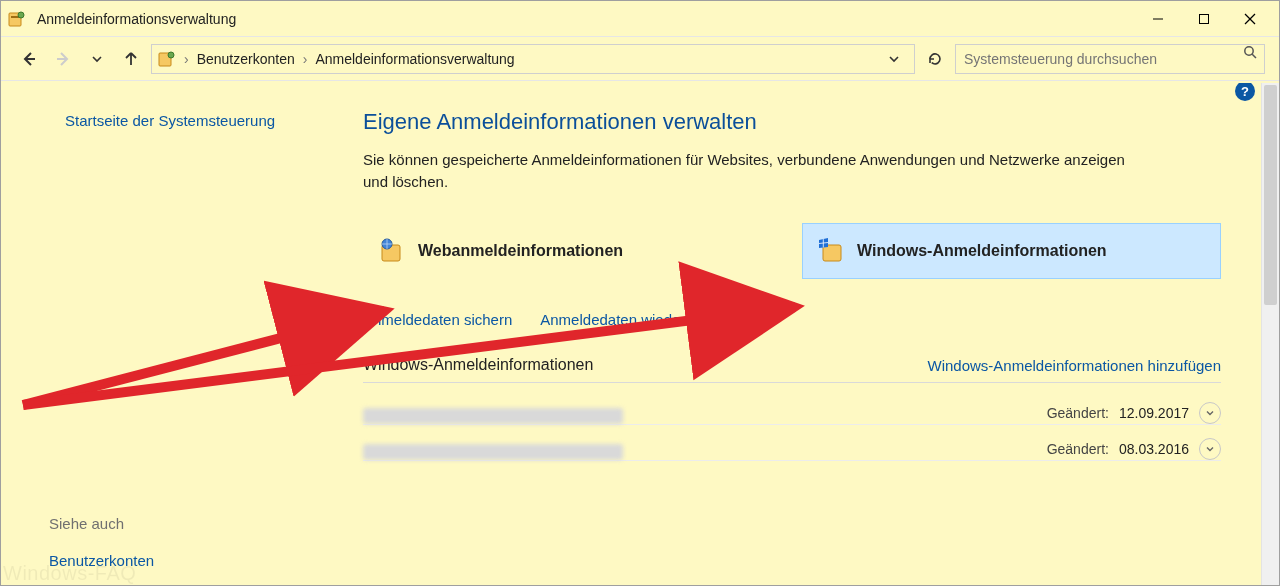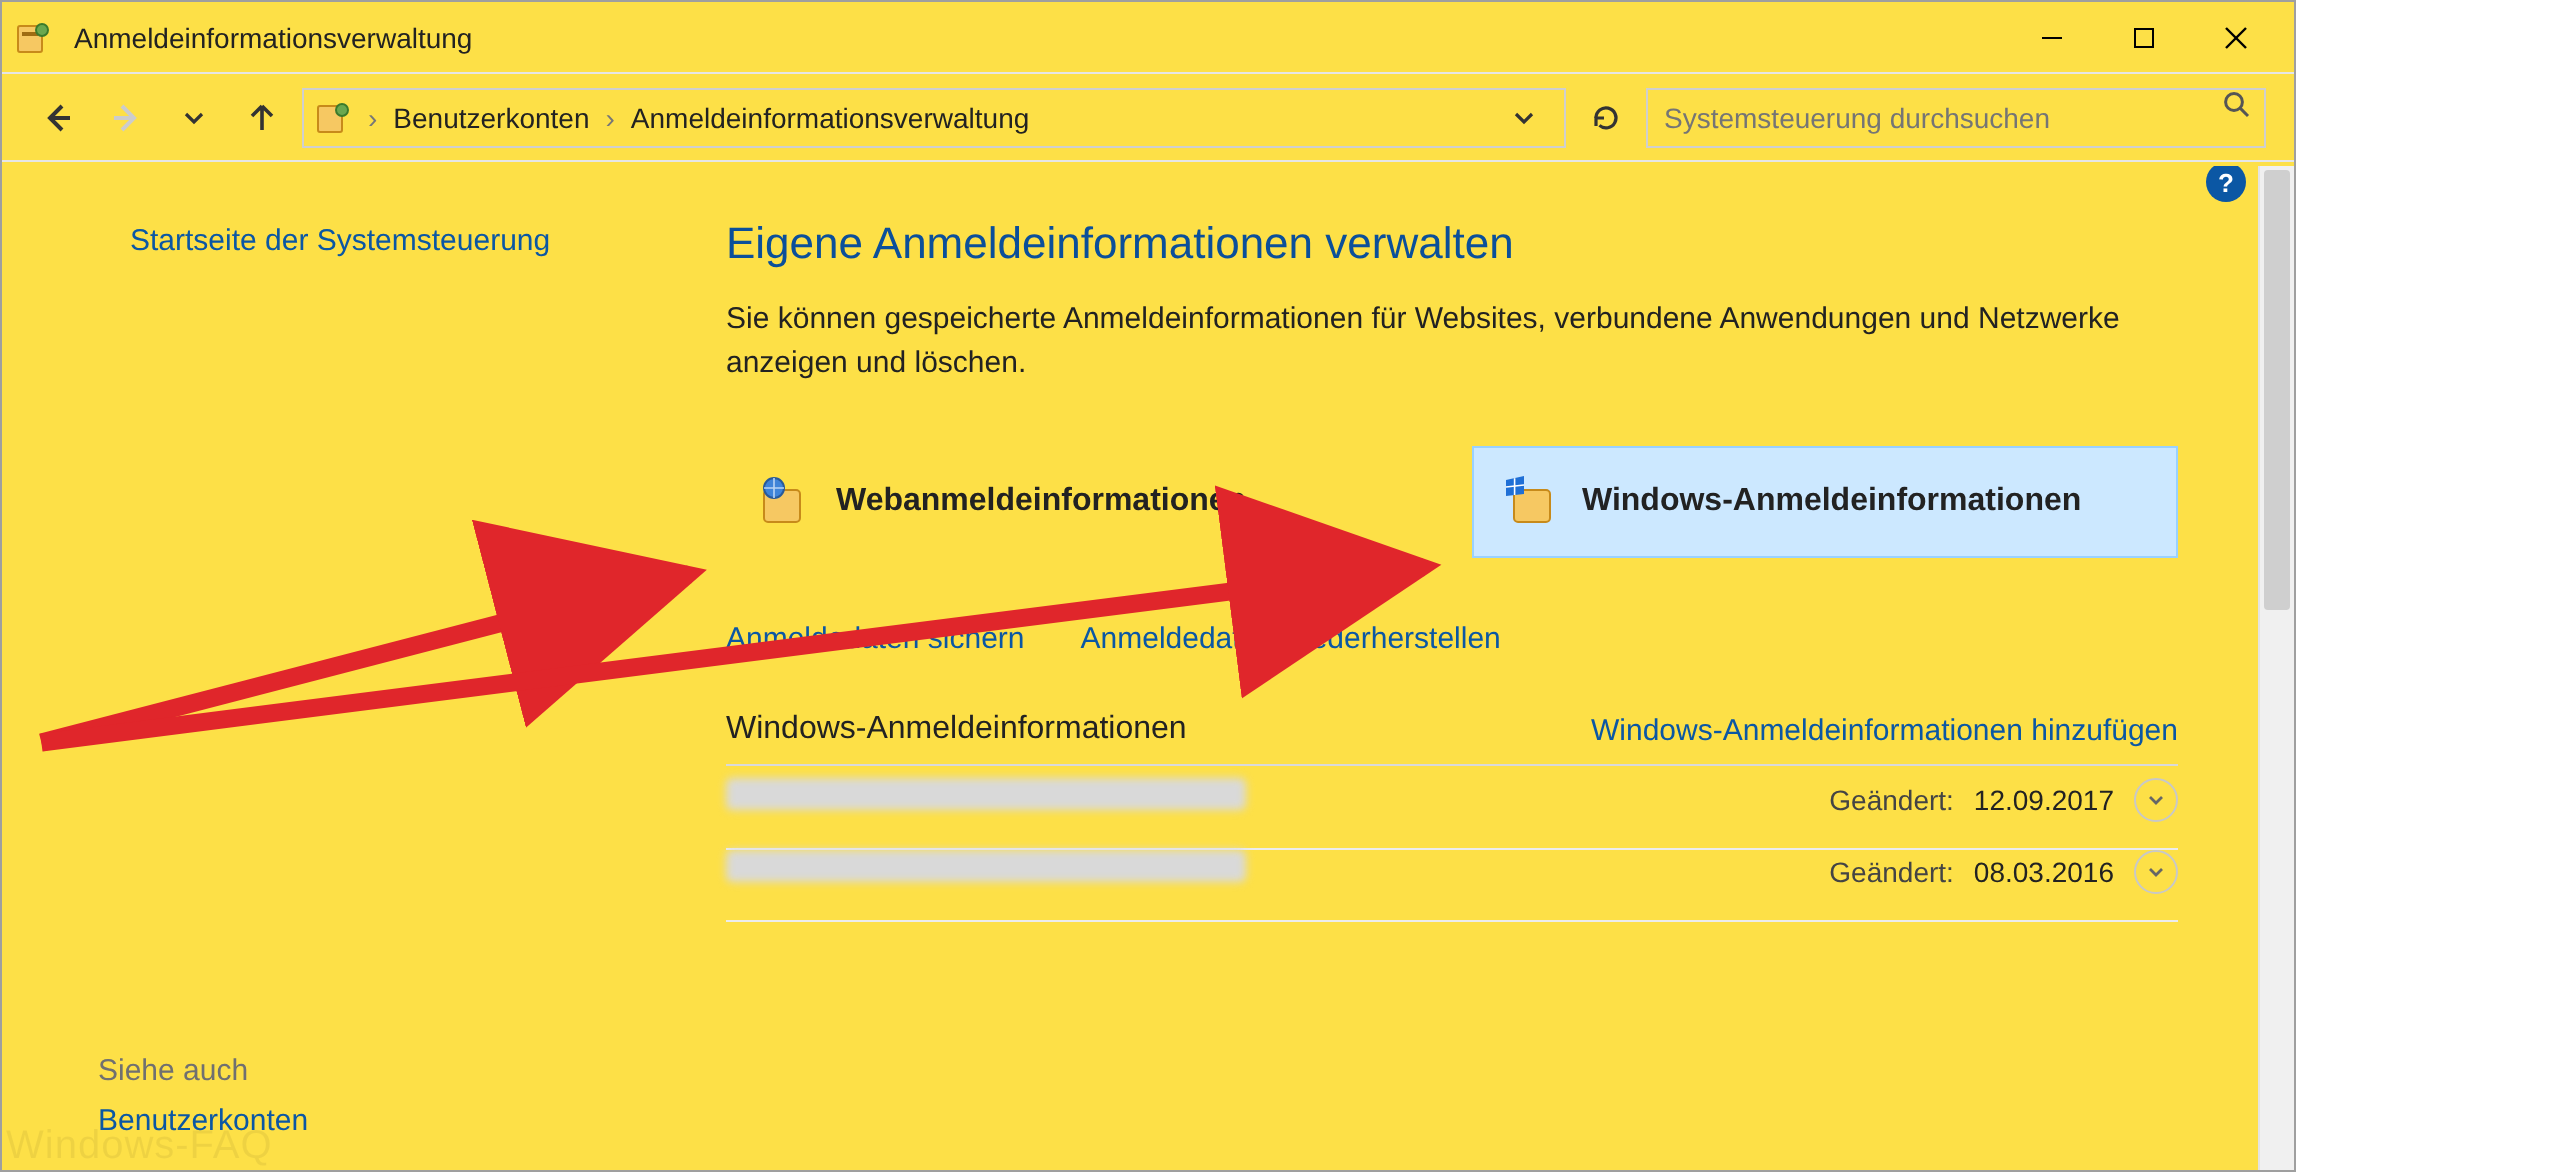--- a/index.html
+++ b/index.html
@@ -1,17 +1,17 @@
 <!DOCTYPE html>
 <html><head>
 <meta charset="utf-8">
 <style>
   * { box-sizing: border-box; }
   html, body { margin: 0; padding: 0; font-family: "Segoe UI", Tahoma, sans-serif; font-size: 14px; color: #222; background:#fff; }
-  .window { width: 1148px; height: 586px; border: 1px solid #9f9f9f; background: #fde047; position: relative; overflow: hidden; }
+  .window { width: 1280px; height: 586px; border: 1px solid #9f9f9f; background: #fef9c3; position: relative; overflow: hidden; }
 
   
   .titlebar { height: 36px; display: flex; align-items: center; padding: 0 6px; border-bottom: 1px solid #e6e6e6; }
   .titlebar .app-icon { width: 20px; height: 20px; margin-right: 10px; display:flex; align-items:center; justify-content:center; }
   .titlebar-title { flex: 0 0 auto; font-size: 14px; }
   .title-spacer { flex: 1; }
   .win-controls { display: flex; }
   .win-controls .btn { width: 46px; height: 30px; display: flex; align-items: center; justify-content: center; color: #000; }
 
   
@@ -30,42 +30,42 @@
 
   
   .content-wrap { position:absolute; top: 82px; bottom: 0; left: 0; right: 0; display:flex; }
   .content { flex:1; display:flex; position:relative; overflow:hidden; }
   .vscroll { width: 18px; background:#f0f0f0; border-left:1px solid #e3e3e3; position:relative; }
   .vscroll-thumb { position:absolute; top:2px; left:2px; right:2px; height: 220px; background:#cfcfcf; border-radius:2px; }
 
   .sidebar { width: 350px; flex:0 0 350px; padding: 28px 10px 0 64px; position:relative; }
   .sidebar-link { color: #0b57a4; font-size: 15px; line-height: 20px; }
   .sidebar-bottom { position:absolute; bottom: 16px; left: 48px; right: 10px; }
-  .seealso { color: #707070; font-size: 15px; margin-bottom: 8px; }
+  .seealso { color: #707070; font-size: 15px; margin-bottom: 20px; }
   .sidebar-bottom .sidebar-link2 { color:#0b57a4; font-size:15px; }
 
   .main { flex:1; padding: 26px 40px 0 12px; position:relative; }
   .help-badge { position:absolute; top: -2px; right: 6px; width:20px; height:20px; border-radius:50%; background:#0b57a4; color:#fff; display:flex; align-items:center; justify-content:center; font-weight:bold; font-size:13px; }
 
   h1.page-title { color:#0b4f9a; font-weight:400; font-size:22px; margin:0 0 14px; }
   .page-desc { color:#222; font-size:15px; line-height:22px; max-width: 780px; margin-bottom: 30px; }
 
   .tab-row { display:flex; gap:20px; margin-bottom: 32px; }
   .cred-tab { flex:1; display:flex; align-items:center; gap:12px; height:56px; padding:0 14px; border:1px solid transparent; font-weight:700; font-size:16px; cursor:pointer;text-align:right; }
   .cred-tab.selected { background:#cce8ff; border:1px solid #99d1ff; }
   .cred-tab .tab-icon { width:28px; height:28px; display:flex; align-items:center; justify-content:center; position:relative; }
 
   .link-row { display:flex; gap:28px; margin-bottom: 28px; }
   .link-row a { color:#0b57a4; text-decoration:none; font-size:15px; cursor:pointer; }
 
   .section-head { display:flex; align-items:center; justify-content:space-between; border-bottom:1px solid #d9d9d9; padding-bottom:8px; margin-bottom:6px; }
   .section-head .label { font-size:16px; color:#222; }
   .section-head a { color:#0b57a4; text-decoration:none; font-size:15px; cursor:pointer; }
 
-  .cred-row { display:flex; align-items:flex-start; justify-content:space-between; height:36px; border-bottom:1px solid #ececec; }
+  .cred-row { display:flex; align-items:flex-end; justify-content:space-between; height:36px; border-bottom:1px solid #ececec; }
   .cred-row .name { width: 260px; height: 16px; background: #d9d9d9; border-radius:3px; filter: blur(2px); }
   .cred-row .right { display:flex; align-items:center; gap:10px; }
   .cred-row .changed-label { color:#444; font-size:14px; }
   .cred-row .changed-date { color:#222; font-size:14px; }
   .expand-btn { width:22px; height:22px; border:1px solid #c8c8c8; border-radius:50%; display:flex; align-items:center; justify-content:center; color:#666; font-size:11px; cursor:pointer; }
 
   
   .arrow-layer { position:absolute; inset:0; pointer-events:none; }
 
   

